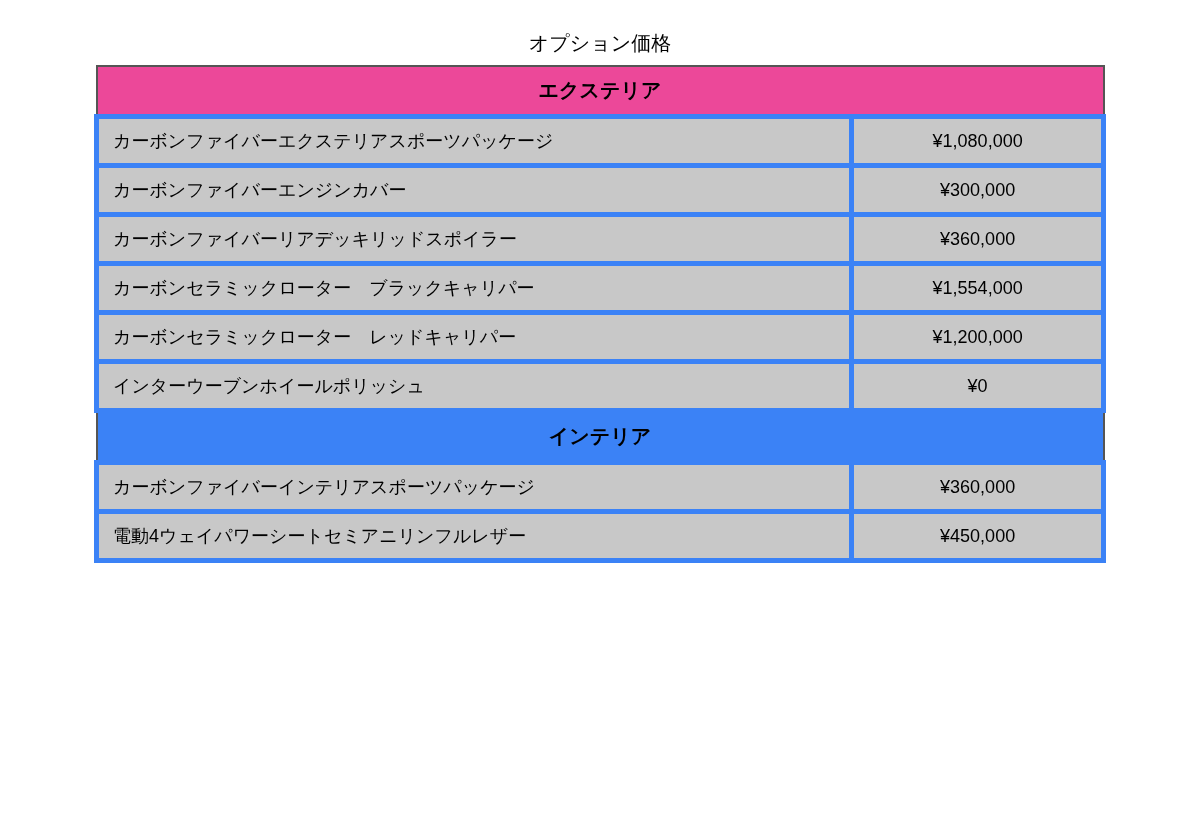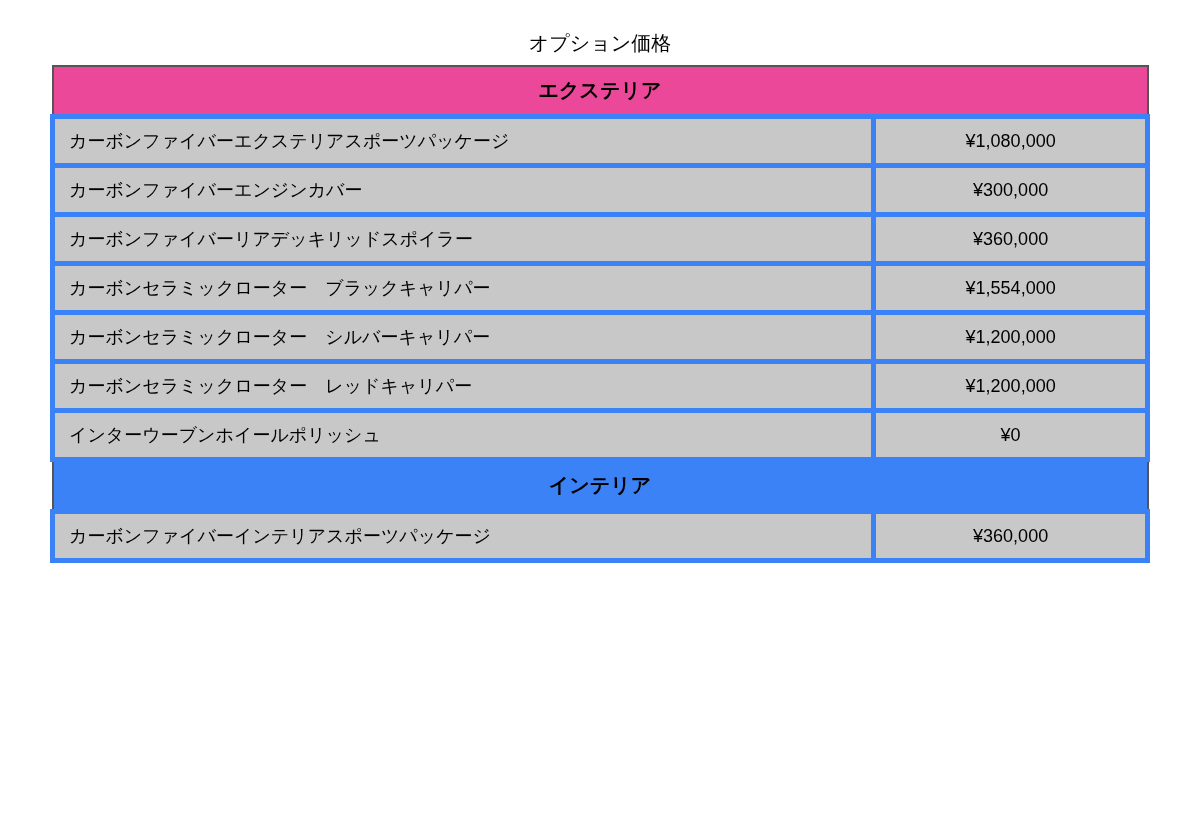--- a/index.html
+++ b/index.html
@@ -13,21 +13,21 @@
       display: flex;
       justify-content: center;
       align-items: flex-start;
       padding: 20px;
       font-family: "MS Gothic", "Hiragino Kaku Gothic ProN", "Meiryo", sans-serif;
       width: 1200px;
       min-height: 819px;
     }
 
     .page-container {
-      width: 1100px;
+      width: 1012px;
       margin-top: 10px;
     }
 
     .page-title {
       text-align: center;
       font-size: 20px;
       font-weight: normal;
       margin-bottom: 8px;
       color: #000;
     }
@@ -100,34 +100,34 @@
         </tr>
         <tr class="data-row">
           <td class="item-name">カーボンファイバーリアデッキリッドスポイラー</td>
           <td class="item-price">¥360,000</td>
         </tr>
         <tr class="data-row">
           <td class="item-name">カーボンセラミックローター　ブラックキャリパー</td>
           <td class="item-price">¥1,554,000</td>
         </tr>
         <tr class="data-row">
-          <td class="item-name">カーボンセラミックローター　シルバーキャリパー</td>
-          <td class="item-price">¥1,200,000</td>
-        </tr>
-        <tr class="data-row">
           <td class="item-name">カーボンセラミックローター　レッドキャリパー</td>
           <td class="item-price">¥1,200,000</td>
         </tr>
         <tr class="data-row">
           <td class="item-name">インターウーブンホイールポリッシュ</td>
           <td class="item-price">¥0</td>
         </tr>
         <tr>
           <td colspan="2" class="section-header interior">インテリア</td>
         </tr>
         <tr class="data-row">
           <td class="item-name">カーボンファイバーインテリアスポーツパッケージ</td>
           <td class="item-price">¥360,000</td>
         </tr>
+        <tr class="data-row">
+          <td class="item-name">電動4ウェイパワーシートセミアニリンフルレザー</td>
+          <td class="item-price">¥450,000</td>
+        </tr>
       </tbody>
   </table>
 
 </div>
 
 </body></html>

